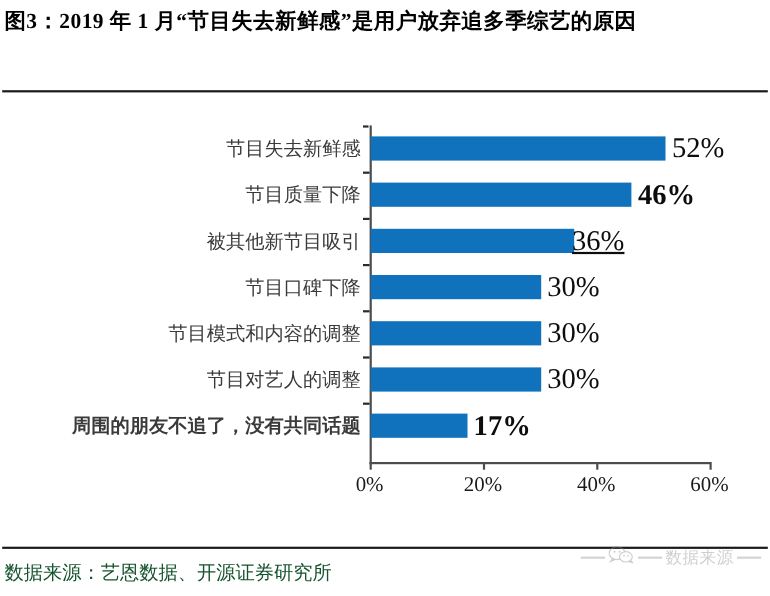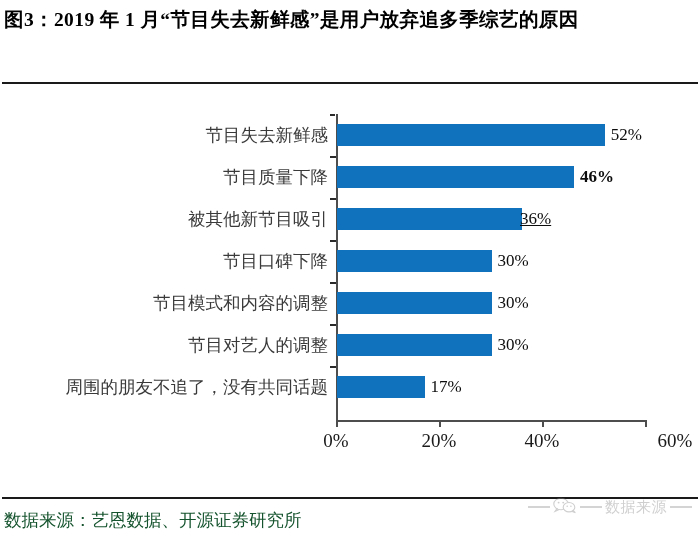--- a/index.html
+++ b/index.html
@@ -124,21 +124,21 @@
 
   .bar {
     position: absolute;
     left: 337px;
     height: 22px;
     background: #1072BC;
   }
 
   .val-label {
     position: absolute;
-    font-size: 17px;
+    font-size: 26px;
     line-height: 22px;
     color: #0d0d0d;
     white-space: nowrap;
   }
 
   
   #footer-rule {
     position: absolute;
     left: 2px;
     top: 497px;
@@ -218,34 +218,34 @@
       <div class="bar" style="width: 154.5px; top: 10px; background: rgb(16, 114, 188);"></div>
       <div class="val-label" style="left: 497.5px; top: 10px;">30%</div>
     </div>
     <div class="ytick" style="left: 330px; top: 190px; position: absolute;"></div>
     <div class="row" style="top: 232px;">
       <div class="cat-label">节目对艺人的调整</div>
       <div class="bar" style="width: 154.5px; top: 10px; background: rgb(16, 114, 188);"></div>
       <div class="val-label" style="left: 497.5px; top: 10px;">30%</div>
     </div>
     <div class="ytick" style="left: 330px; top: 232px; position: absolute;"></div>
-    <div class="row" style="top: 274px;">
+    <div class="row" style="top: 274px; font-weight: bold;">
       <div class="cat-label">周围的朋友不追了，没有共同话题</div>
       <div class="bar" style="width: 87.55px; top: 10px; background: rgb(16, 114, 188);"></div>
       <div class="val-label" style="left: 430.55px; top: 10px;">17%</div>
     </div>
     <div class="ytick" style="left: 330px; top: 274px; position: absolute;"></div>
     <div class="xtick" style="left: 336px;"></div>
     <div class="xlabel" style="left: 336px;">0%</div>
     <div class="xtick" style="left: 439px;"></div>
     <div class="xlabel" style="left: 439px;">20%</div>
     <div class="xtick" style="left: 542px;"></div>
     <div class="xlabel" style="left: 542px;">40%</div>
     <div class="xtick" style="left: 645px;"></div>
-    <div class="xlabel" style="left: 645px; margin-left: 30px;">60%</div>
+    <div class="xlabel" style="left: 645px;">60%</div>
   </div>
 
 <div id="footer-rule"></div>
 <div id="source-note">数据来源：艺恩数据、开源证券研究所</div>
 
 <div id="watermark">
   <span class="wm-rule"></span>
   <span>
     <svg width="24" height="17" viewBox="0 0 24 17" aria-hidden="true">
       <ellipse cx="8" cy="7" rx="7.2" ry="5.8" fill="none" stroke="#8e8e8e" stroke-width="1.1"></ellipse>

